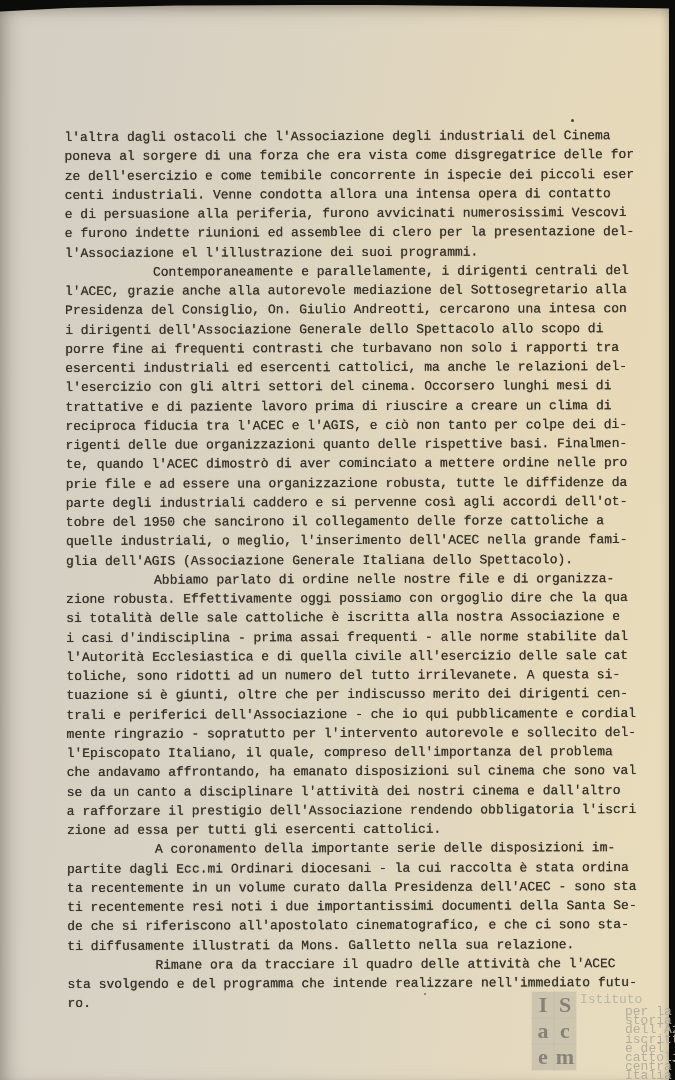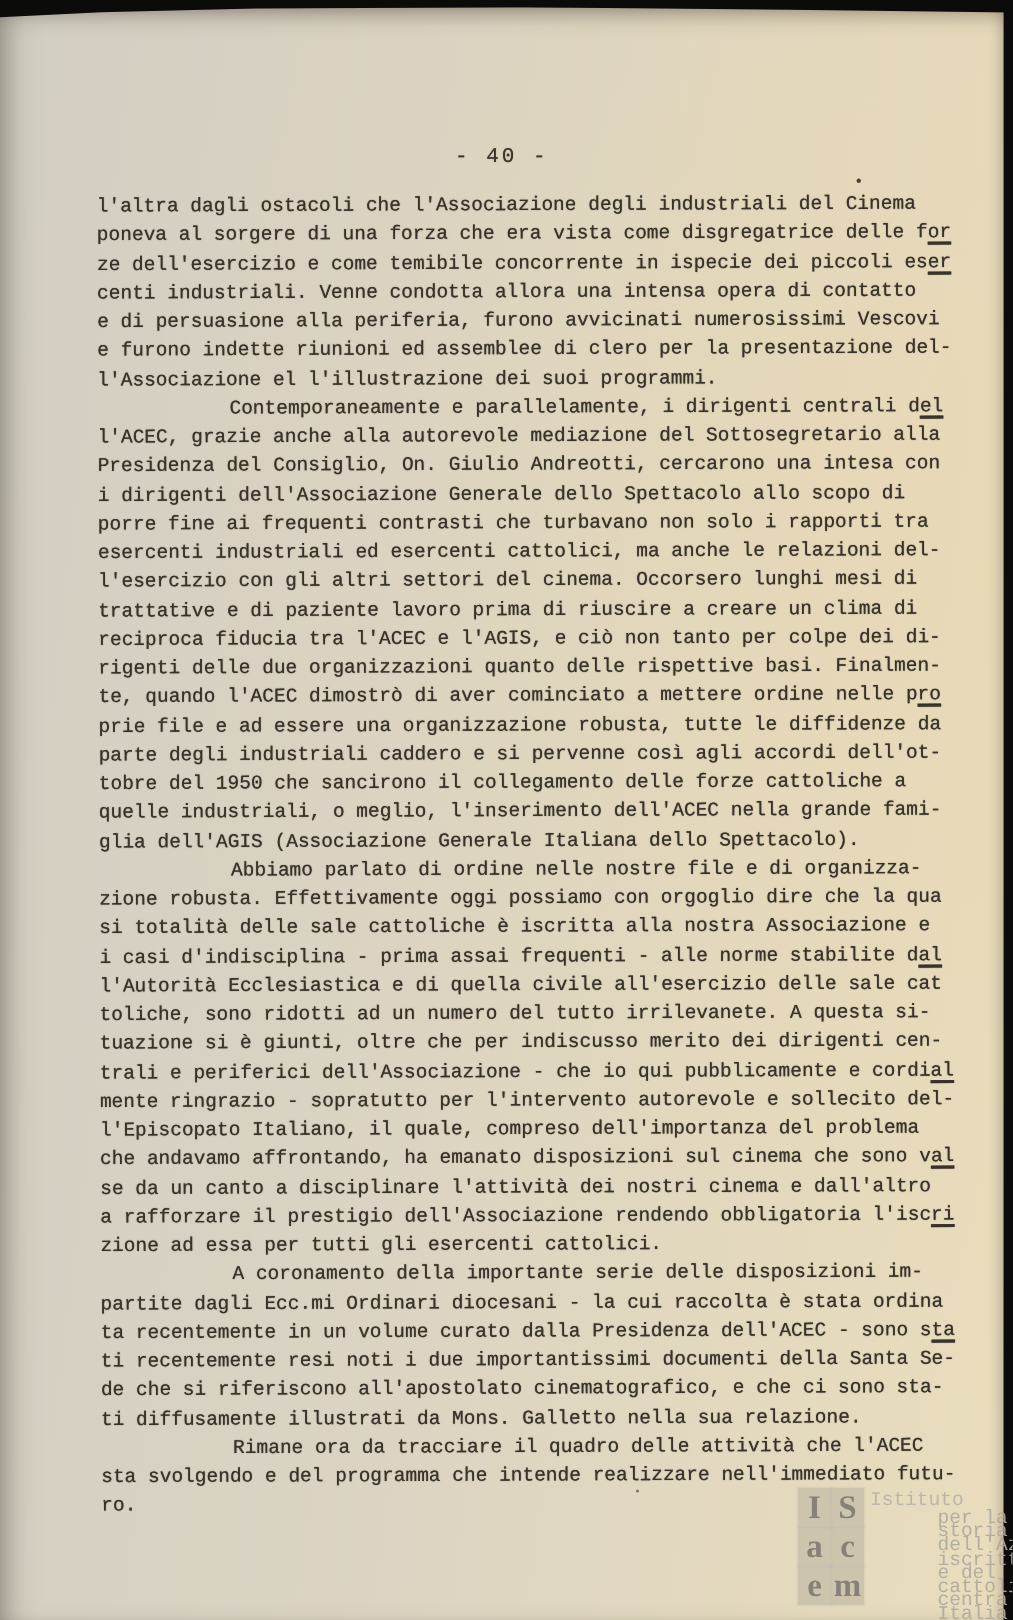--- a/index.html
+++ b/index.html
@@ -29,21 +29,20 @@
   }
   .textblock{
     position:absolute;left:66px;top:122px;width:590px;
     font-size:13px;line-height:19.25px;color:#38332a;
     text-shadow:0 0 .7px rgba(48,42,33,.85);
     transform:rotate(-.2deg);
   }
   .line{height:19.25px;white-space:pre;}
   .line.indent{padding-left:88px;}
   .tail{
-    text-decoration:underline;
     text-decoration-thickness:1.5px;
     text-underline-offset:3px;
   }
   .speck{position:absolute;background:#4a443a;border-radius:50%;}
   .speck.s1{left:571px;top:114px;width:3px;height:3px;}
   .speck.s2{left:424px;top:988px;width:2px;height:2px;opacity:.7;}
   .watermark{
     position:absolute;right:9px;bottom:8px;width:128px;height:80px;
     display:flex;align-items:stretch;opacity:.92;
     font-family:"Liberation Sans",sans-serif;
@@ -59,21 +58,20 @@
   }
   .wm-text{margin-left:4px;padding-top:1px;color:#b2aea2;font-family:Liberation Mono, monospace;}
   .wm-title{font-size:13px;line-height:14px;color:#b7b3a7;}
   .wm-small{font-size:13px;line-height:9.2px;color:#aeaa9e;margin-left:45px;}
   .wm-paolo{font-size:12.5px;line-height:14px;margin-top:2px;color:#b7b3a7;}
 </style>
 </head>
 <body>
 
 <div class="page">
-  <div class="pagenum">- 40 -</div>
 
   <div class="textblock">
       <div class="line">l'altra dagli ostacoli che l'Associazione degli industriali del Cinema</div>
       <div class="line">poneva al sorgere di una forza che era vista come disgregatrice delle f<span class="tail">or</span></div>
       <div class="line">ze dell'esercizio e come temibile concorrente in ispecie dei piccoli es<span class="tail">er</span></div>
       <div class="line">centi industriali. Venne condotta allora una intensa opera di contatto</div>
       <div class="line">e di persuasione alla periferia, furono avvicinati numerosissimi Vescovi</div>
       <div class="line">e furono indette riunioni ed assemblee di clero per la presentazione del-</div>
       <div class="line">l'Associazione el l'illustrazione dei suoi programmi.</div>
       <div class="line indent">Contemporaneamente e parallelamente, i dirigenti centrali d<span class="tail">el</span></div>

